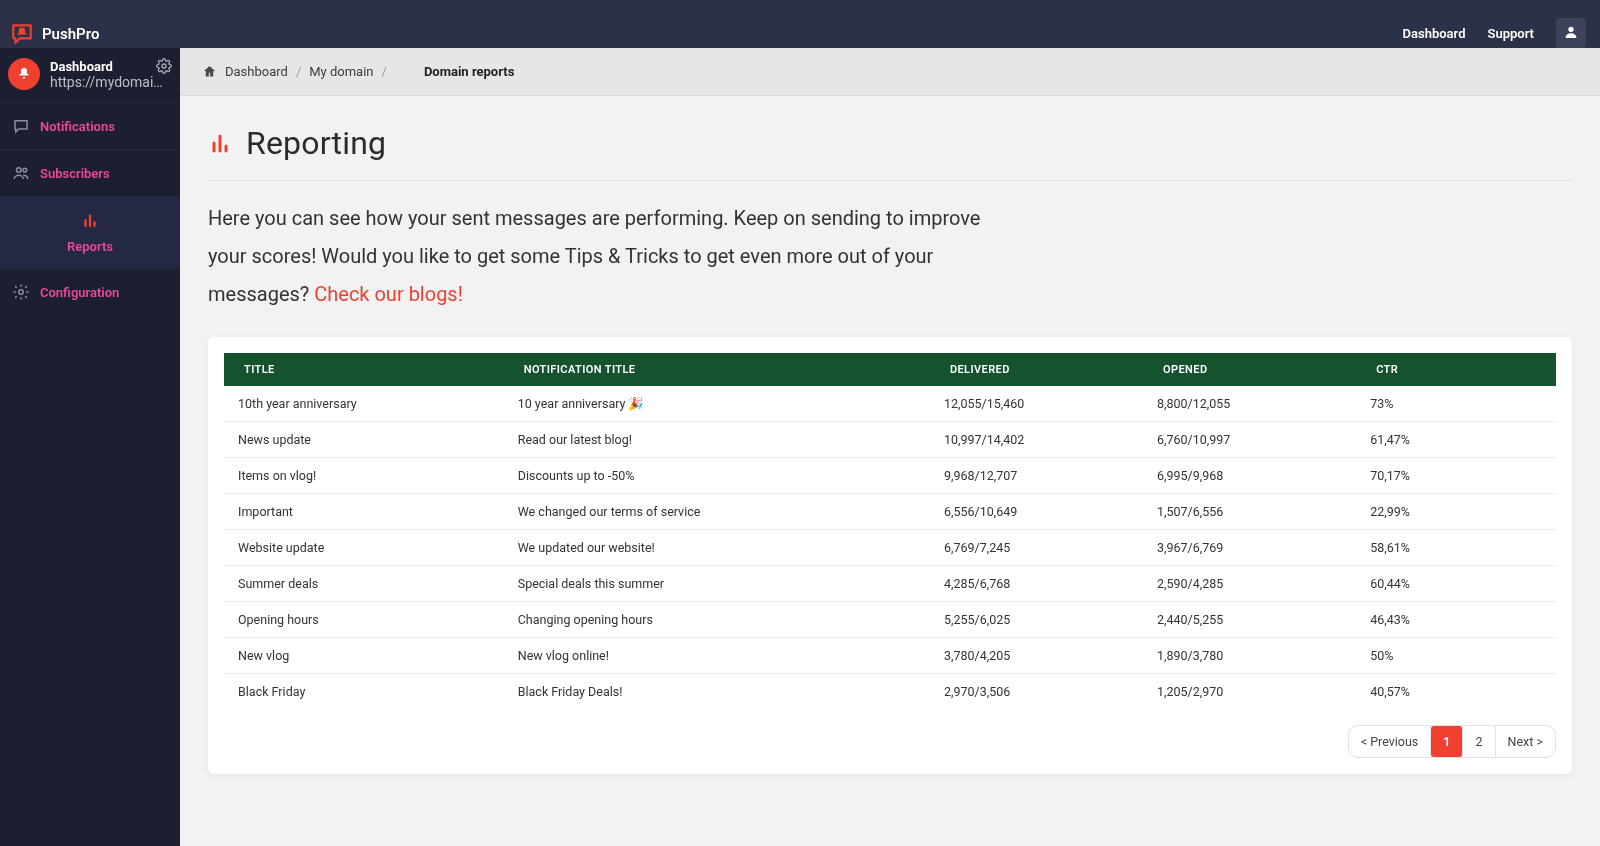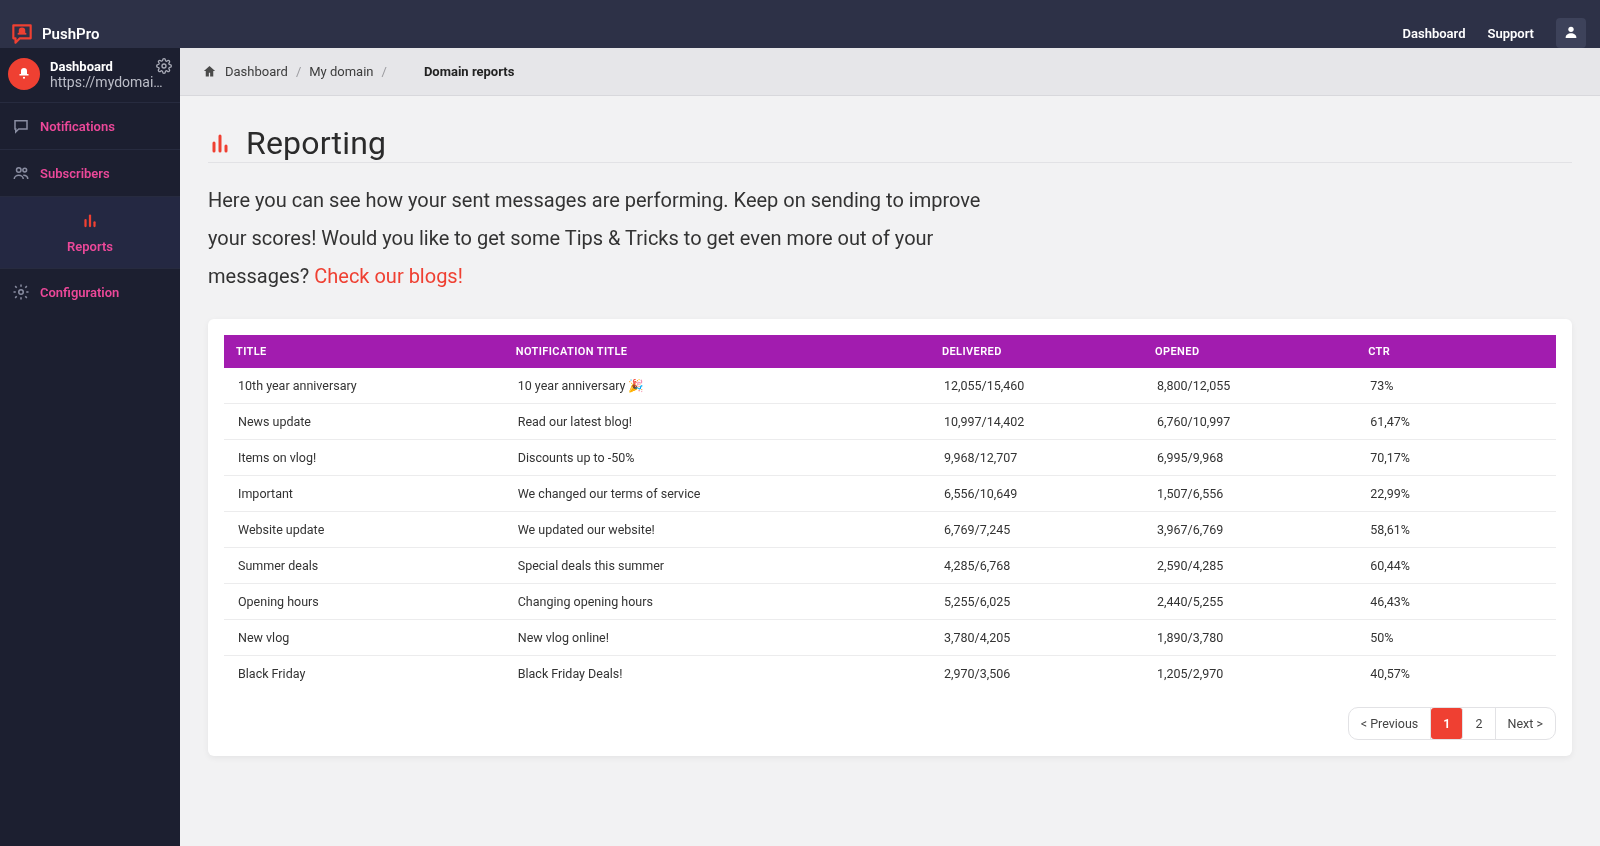--- a/index.html
+++ b/index.html
@@ -96,42 +96,42 @@
   .crumb-link { color: #3c3c3c; cursor: pointer; }
   .crumb-sep { color: #9b9b9f; }
   .crumb-current { font-weight: 700; color: #222; padding-left: 29px; }
   .home-icon { color: #4a4a4a; display: inline-flex; }
 
   .content { padding: 28px 28px 40px; }
 
   .page-head {
     display: flex; align-items: center; gap: 14px;
     border-bottom: 1px solid #e2e2e5;
-    margin-bottom: 18px;
+    padding-bottom: 18px; margin-bottom: 18px;
   }
   .page-head-icon { color: #ef4032; display: inline-flex; }
   .page-title { font-size: 32px; font-weight: 400; color: #2b2b2b; letter-spacing: .2px; }
 
   .intro { font-size: 20px; color: #333; line-height: 1.9; max-width: 780px; }
   .intro a { color: #ef4032; text-decoration: none; }
 
   .card {
     background: #fff; border-radius: 6px;
     box-shadow: 0 2px 6px rgba(0,0,0,.06);
     padding: 16px; margin-top: 24px;
   }
 
   table.report {
     width: 100%; border-collapse: collapse; font-size: 12.5px;
   }
   table.report thead th {
-    background: #a21caf; color: #fff;
+    background: #14532d; color: #fff;
     text-align: left; font-weight: 600; font-size: 11px;
     letter-spacing: .4px;
-    padding: 10px 12px;
+    padding: 10px 20px;
     text-transform: uppercase;
   }
   table.report tbody td {
     padding: 10px 14px;
     border-bottom: 1px solid #ececed;
     color: #333;
   }
   table.report tbody tr:last-child td { border-bottom: none; }
   .col-title { width: 21%; }
   .col-ntitle { width: 32%; }

